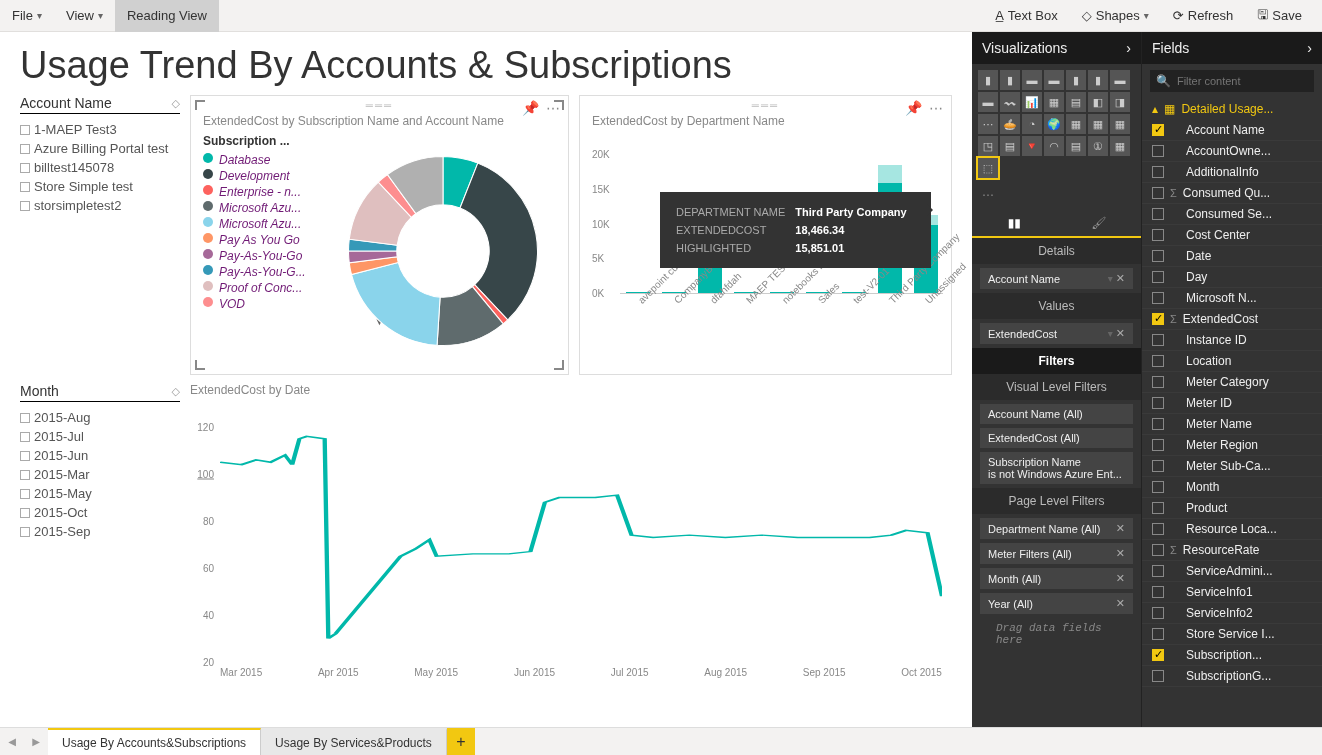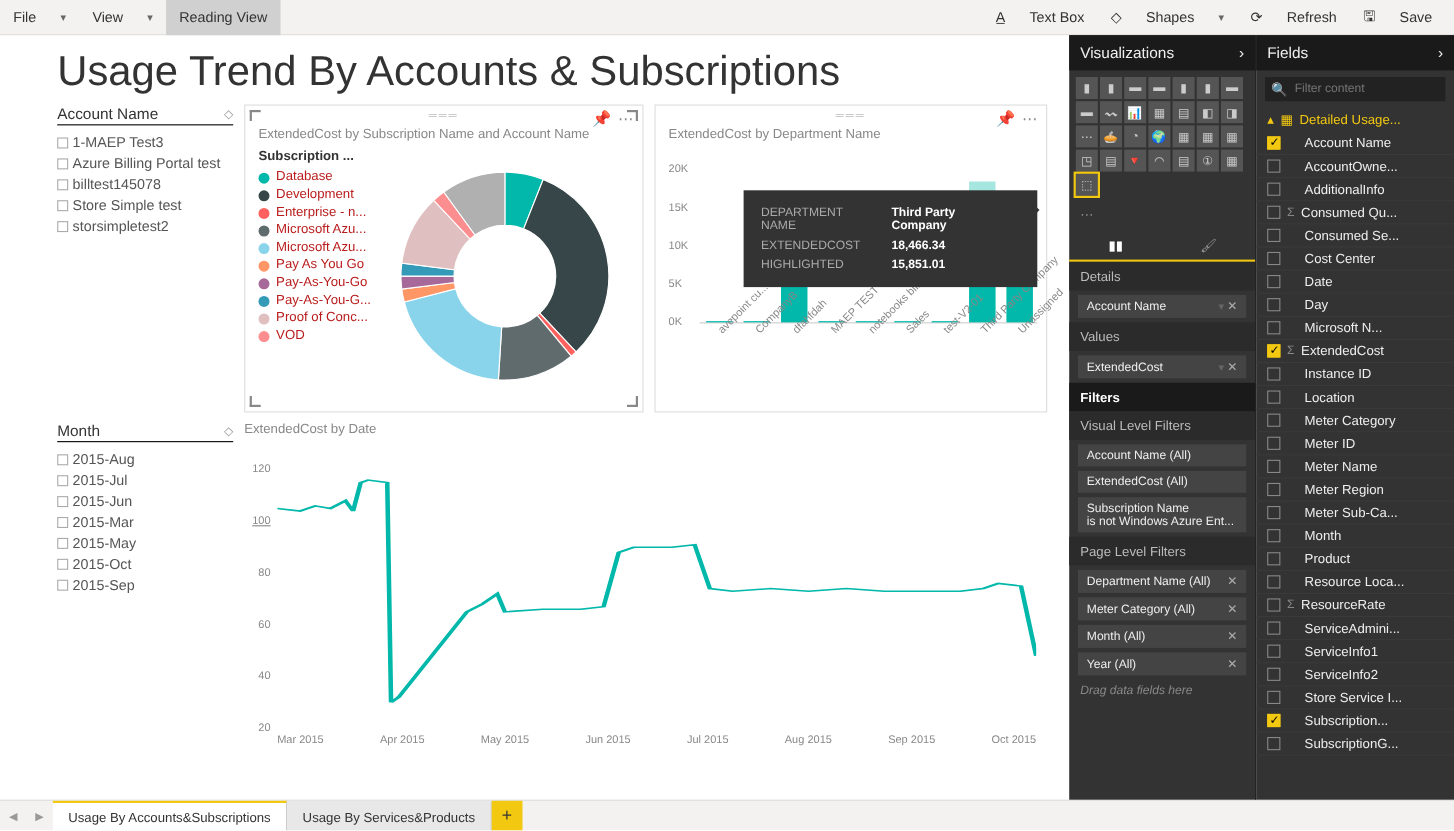--- a/index.html
+++ b/index.html
@@ -1,27 +1,27 @@
 <!DOCTYPE html>
 <html><head>
 <meta charset="utf-8">
 <style>
 * { box-sizing: border-box; margin: 0; padding: 0; font-family: "Segoe UI", sans-serif; }
 body { width: 1322px; height: 755px; background: #fff; overflow: hidden; font-size: 13px; color: #333; }
 
 
 .ribbon { height: 32px; background: #f3f2f1; border-bottom: 1px solid #e1dfdd; display: flex; align-items: center; }
 .ribbon-left { display: flex; }
-.ribbon-item { padding: 0 12px; height: 32px; display: flex; align-items: center; gap: 22px; cursor: pointer; }
+.ribbon-item { padding: 0 12px; height: 32px; display: flex; align-items: center; gap: 4px; cursor: pointer; }
 .ribbon-item.active { background: #d0d0d0; }
 .ribbon-right { margin-left: auto; display: flex; padding-right: 8px; }
 .chev { font-size: 10px; color: #666; }
 
 
-.main { display: flex; height: calc(100% - 32px - 28px); margin-left: 32px; }
+.main { display: flex; height: calc(100% - 32px - 28px); }
 .canvas-area { flex: 1; padding: 12px 20px 8px 20px; overflow: hidden; }
 .page-title { font-size: 38px; font-weight: 300; color: #333; margin-bottom: 8px; }
 
 
 .slicer { width: 160px; }
 .slicer-title { border-bottom: 1px solid #000; padding-bottom: 2px; font-size: 14px; display: flex; justify-content: space-between; align-items: center; }
 .slicer-eraser { font-size: 11px; color: #999; }
 .slicer-list { margin-top: 6px; }
 .slicer-item { font-size: 13px; color: #555; padding: 2px 0; display: flex; align-items: center; gap: 4px; }
 .slicer-check { width: 10px; height: 10px; border: 1px solid #aaa; display: inline-block; }
@@ -37,21 +37,21 @@
 .vis-title { font-size: 12px; color: #888; padding: 18px 12px 6px 12px; }
 .corner-bracket { position: absolute; width: 10px; height: 10px; border: 2px solid #888; }
 .cb-tl { top: 4px; left: 4px; border-right: none; border-bottom: none; }
 .cb-tr { top: 4px; right: 4px; border-left: none; border-bottom: none; }
 .cb-bl { bottom: 4px; left: 4px; border-right: none; border-top: none; }
 .cb-br { bottom: 4px; right: 4px; border-left: none; border-top: none; }
 
 
 .legend { padding: 0 12px; font-size: 12px; }
 .legend-title { font-weight: 600; margin-bottom: 4px; }
-.legend-item { display: flex; align-items: flex-end; gap: 6px; padding: 1px 0; color: #b91c1c; }
+.legend-item { display: flex; align-items: flex-start; gap: 6px; padding: 1px 0; color: #701a75; font-style: italic; }
 .swatch { width: 10px; height: 10px; border-radius: 50%; }
 
 
 .donut-wrap { position: absolute; right: 20px; top: 50px; }
 
 
 .barchart { position: relative; height: 230px; padding: 0 8px 0 35px; }
 .bar-area { position: absolute; left: 40px; right: 8px; top: 20px; bottom: 70px; border-bottom: 1px solid #ccc; }
 .bar { position: absolute; bottom: 0; width: 24px; background: #01b8aa; }
 .bar.fade { opacity: .35; }
@@ -76,25 +76,25 @@
 
 
 .panes { display: flex; }
 .pane { background: #333; color: #eee; font-size: 12px; }
 .pane-viz { width: 170px; border-right: 1px solid #222; }
 .pane-fields { width: 180px; }
 .pane-header { background: #1a1a1a; padding: 8px 10px; display: flex; justify-content: space-between; align-items: center; font-size: 14px; }
 .viz-icons { display: flex; flex-wrap: wrap; padding: 6px; gap: 2px; }
 .viz-icon { width: 20px; height: 20px; background: #555; display: flex; align-items: center; justify-content: center; color: #ccc; font-size: 11px; }
 .viz-icon.sel { outline: 2px solid #f2c811; }
-.pane-section { padding: 6px 10px; color: #bbb; background: #2b2b2b; }
+.pane-section { padding: 6px 10px; color: #bbb; background: #2b2b2b; text-align: center; }
 .pane-section.dark { background: #1a1a1a; font-weight: 600; color: #fff; }
 .well { margin: 4px 8px; background: #444; padding: 4px 8px; display: flex; justify-content: space-between; align-items: center; font-size: 11px; }
 .well .x { color: #aaa; cursor: pointer; }
-.filter-hint { color: #888; font-size: 11px; padding: 4px 10px; font-style: italic; }
+.filter-hint { color: #888; font-size: 11px; padding: 4px 24px; font-style: italic; font-family: Liberation Mono, monospace; }
 
 .field-search { margin: 6px 8px; background: #222; padding: 4px 6px; display: flex; align-items: center; gap: 6px; color: #888; }
 .field-search input { background: transparent; border: none; color: #ccc; font-size: 11px; outline: none; width: 100%; }
 .field-table { padding: 4px 10px; color: #f2c811; display: flex; align-items: center; gap: 6px; font-size: 12px; }
 .field-list { overflow-y: auto; height: 590px; }
 .field-row { display: flex; align-items: center; gap: 6px; padding: 3px 10px; border-bottom: 1px solid #3a3a3a; font-size: 12px; }
 .field-check { width: 12px; height: 12px; border: 1px solid #888; display: inline-block; }
 .field-check.on { background: #f2c811; border-color: #f2c811; position: relative; }
 .field-check.on::after { content: "✓"; position: absolute; top: -2px; left: 1px; color: #000; font-size: 11px; }
 .sigma { color: #888; font-size: 11px; }
@@ -259,21 +259,21 @@
         </div>
       </div>
 
       <div class="visual" style="width:378px; height:280px">
         <span class="handle">═══</span>
         <span class="pin">📌</span>
         <span class="menu">⋯</span>
         <div class="vis-title">ExtendedCost by Department Name</div>
         <div class="barchart">
           <div class="bar-area" id="bar-area">
-            <div class="tooltip" style="left:40px; top:19px">
+            <div class="tooltip" style="left:40px; top:38px">
               <table>
                 <tbody>
                     <tr class="tt-row">
                       <td class="tt-lbl">DEPARTMENT NAME</td>
                       <td class="tt-val">Third Party Company</td>
                     </tr>
                 <tr class="tt-row">
                       <td class="tt-lbl">EXTENDEDCOST</td>
                       <td class="tt-val">18,466.34</td>
                     </tr>
@@ -457,21 +457,21 @@
       <div class="well" style="display:block">
         <div>Subscription Name</div>
         <div>is not Windows Azure Ent...</div>
       </div>
       <div class="pane-section">Page Level Filters</div>
       <div class="well">
           <span>Department Name (All)</span>
           <span class="x">✕</span>
         </div>
       <div class="well">
-          <span>Meter Category (All)</span>
+          <span>Meter Filters (All)</span>
           <span class="x">✕</span>
         </div>
       <div class="well">
           <span>Month (All)</span>
           <span class="x">✕</span>
         </div>
       <div class="well">
           <span>Year (All)</span>
           <span class="x">✕</span>
         </div>

